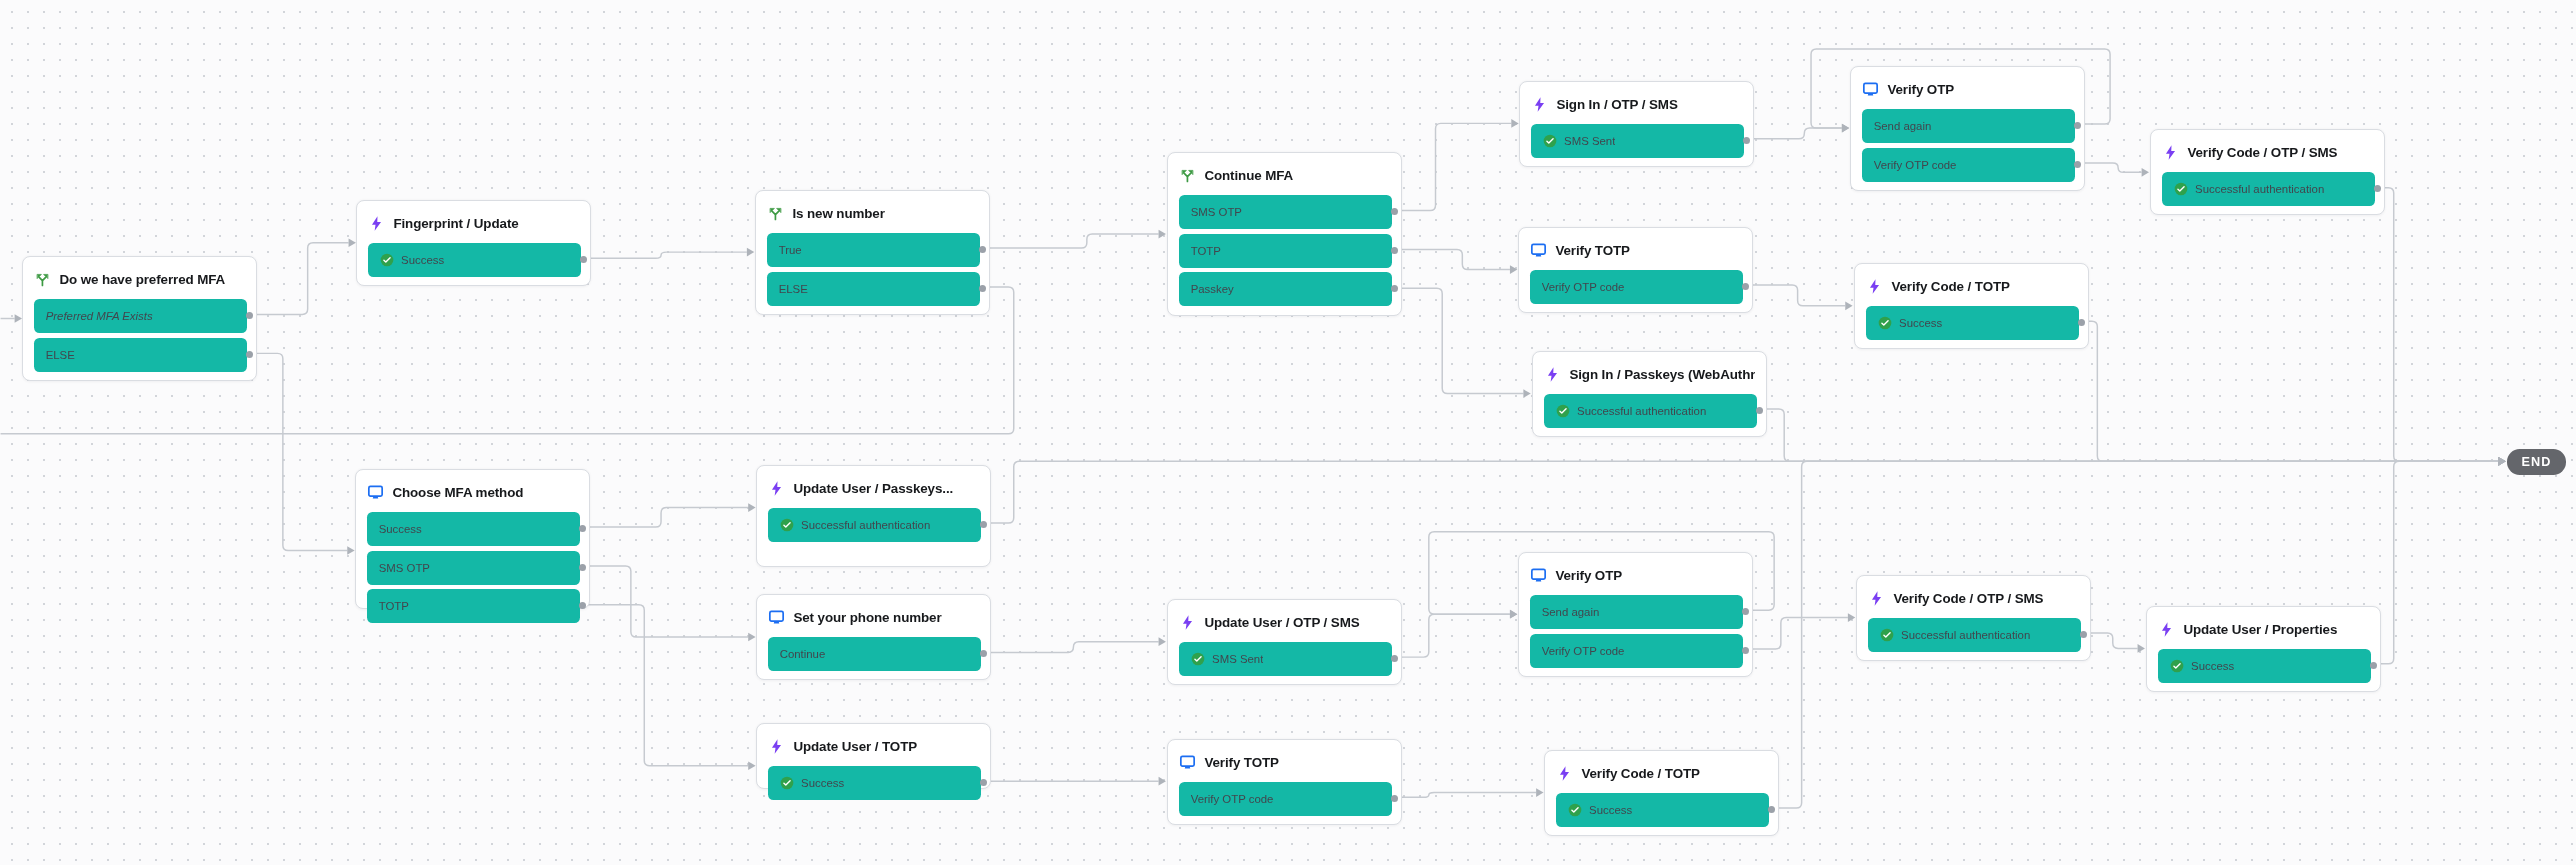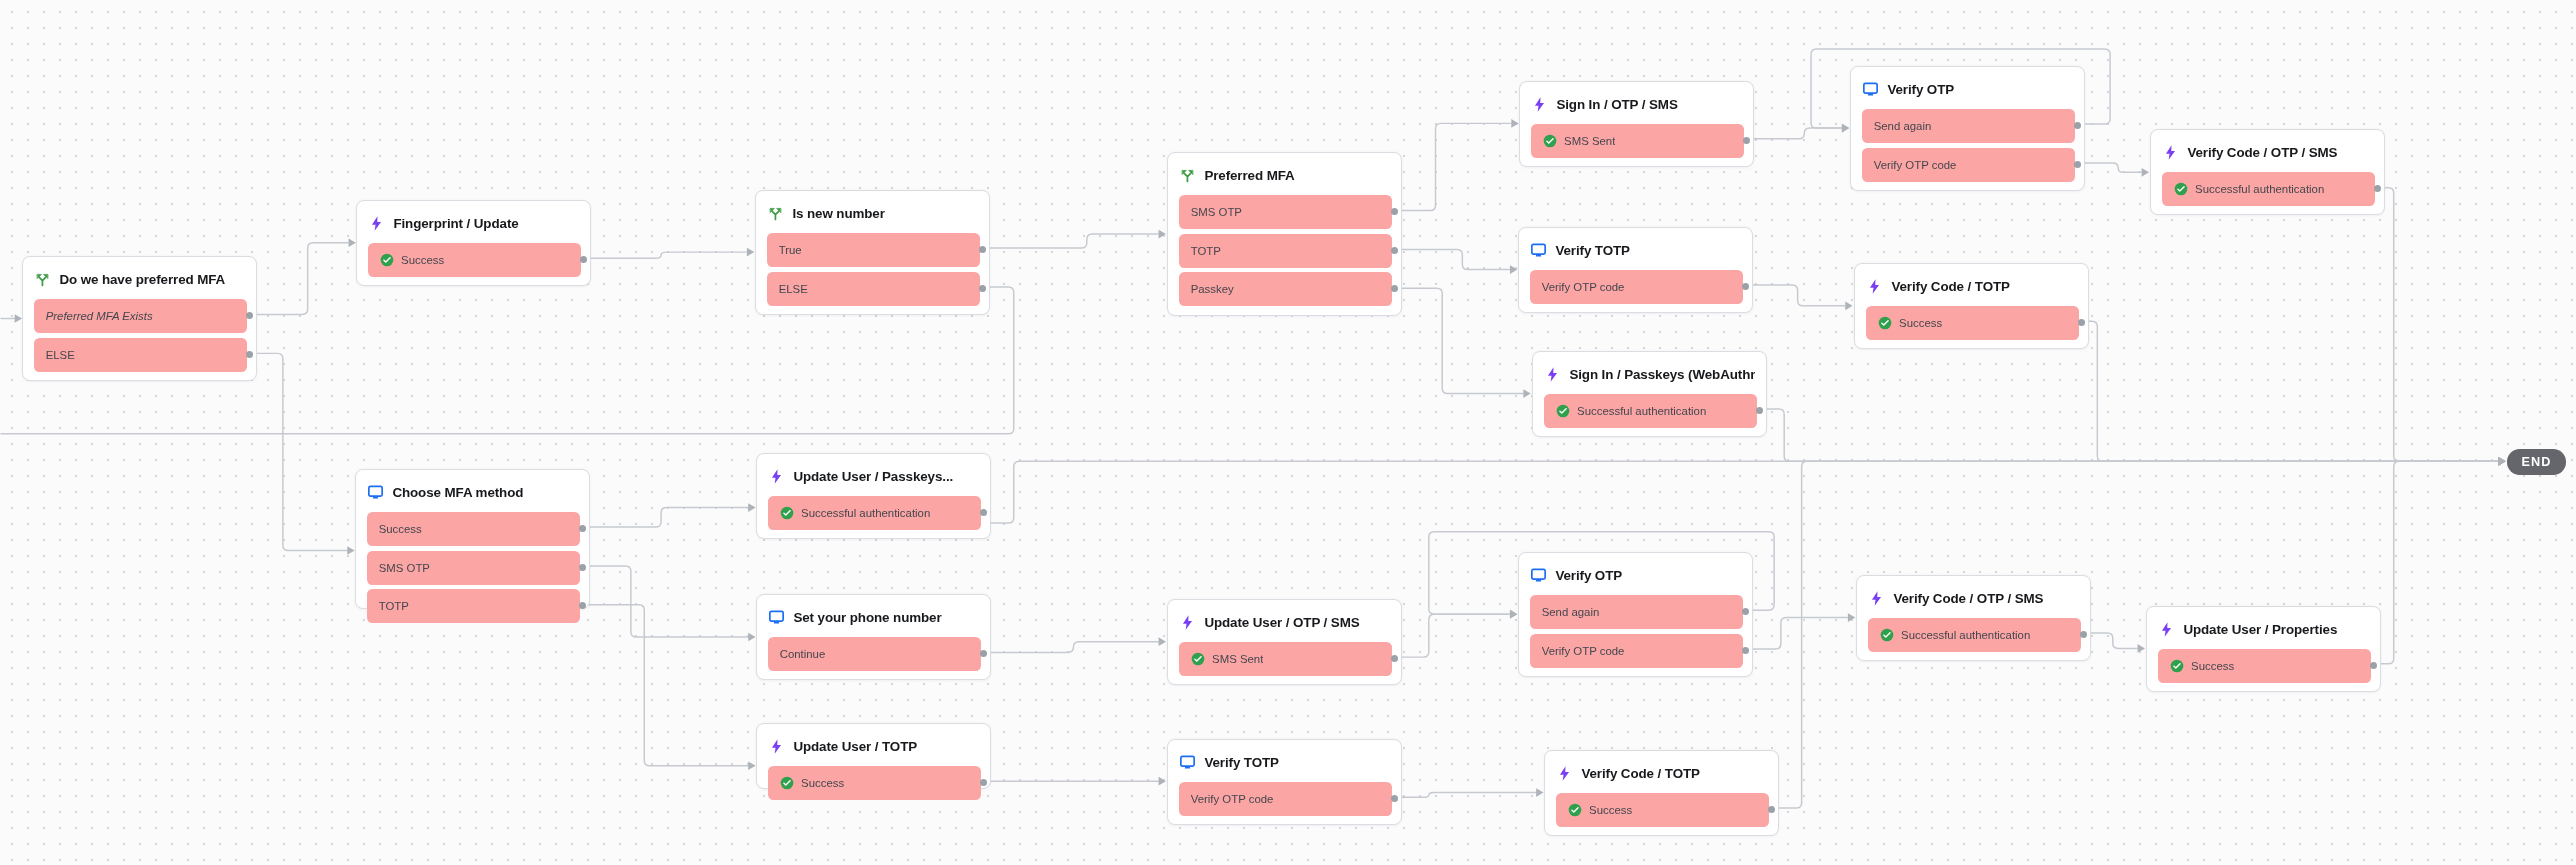--- a/index.html
+++ b/index.html
@@ -22,21 +22,21 @@
     display:flex;align-items:center;gap:8.7px;
   }
   .node-icon{width:17px;height:17px;flex:0 0 auto;display:flex;align-items:center;justify-content:center;}
   .node-icon svg{width:17px;height:17px;display:block;}
   .node-title{
     font-size:13.4px;font-weight:700;color:#17191c;letter-spacing:-0.1px;
     white-space:nowrap;overflow:hidden;
   }
   .node-row{
     position:absolute;left:10.7px;width:213px;height:34px;
-    background:#fca5a5;border-radius:5.4px;
+    background:#14b8a6;border-radius:5.4px;
     display:flex;align-items:center;gap:7.4px;
     padding:0 9.4px 0 12px;box-sizing:border-box;
   }
   .row-label{font-size:11.4px;color:#42464d;white-space:nowrap;overflow:hidden;}
   .check-icon{width:14px;height:14px;flex:0 0 auto;}
   .check-icon svg{width:14px;height:14px;display:block;}
   .output-port{
     position:absolute;width:7.4px;height:7.4px;border-radius:50%;
     background:#9ba1a9;
   }
@@ -230,21 +230,21 @@
       </div>
       <div class="flow-node" style="left: 1167px; top: 152px; height: 164px;">
         <div class="node-header">
           <span class="node-icon">
             <svg viewBox="0 0 24 24" fill="none" stroke="#3d9a43" stroke-width="2.4" stroke-linecap="round" stroke-linejoin="round">
               <path d="M11.9 20.5 V13.6 M11.9 13.6 L7.4 9.1 M11.9 13.6 L16.4 9.1"></path>
               <path d="M4.8 4.8 H10.4 L4.8 10.4 Z" fill="#3d9a43" stroke-width="1"></path>
               <path d="M19.2 4.8 H13.6 L19.2 10.4 Z" fill="#3d9a43" stroke-width="1"></path>
             </svg>
           </span>
-          <span class="node-title">Preferred MFA</span>
+          <span class="node-title">Continue MFA</span>
         </div>
         <div class="node-row" style="top: 42px;">
           <span class="row-label">SMS OTP</span>
         </div>
         <span class="output-port" style="left: 223px; top: 55px;"></span>
         <div class="node-row" style="top: 81px;">
           <span class="row-label">TOTP</span>
         </div>
         <span class="output-port" style="left: 223px; top: 94px;"></span>
         <div class="node-row" style="top: 119px;">
@@ -382,21 +382,21 @@
         <span class="output-port" style="left: 223px; top: 55px;"></span>
         <div class="node-row" style="top: 81px;">
           <span class="row-label">SMS OTP</span>
         </div>
         <span class="output-port" style="left: 223px; top: 94px;"></span>
         <div class="node-row" style="top: 119px;">
           <span class="row-label">TOTP</span>
         </div>
         <span class="output-port" style="left: 223px; top: 132px;"></span>
       </div>
-      <div class="flow-node" style="left: 756px; top: 453px; height: 86px;">
+      <div class="flow-node" style="left: 756px; top: 465px; height: 102px;">
         <div class="node-header">
           <span class="node-icon">
             <svg viewBox="0 0 24 24">
               <path d="M13.4 1.6 L5.6 13.6 h5 L9.4 22.4 L18.4 9.9 h-5.3 Z" fill="#7a3ff2"></path>
             </svg>
           </span>
           <span class="node-title">Update User / Passkeys...</span>
         </div>
         <div class="node-row" style="top: 42px;">
           <span class="check-icon">

